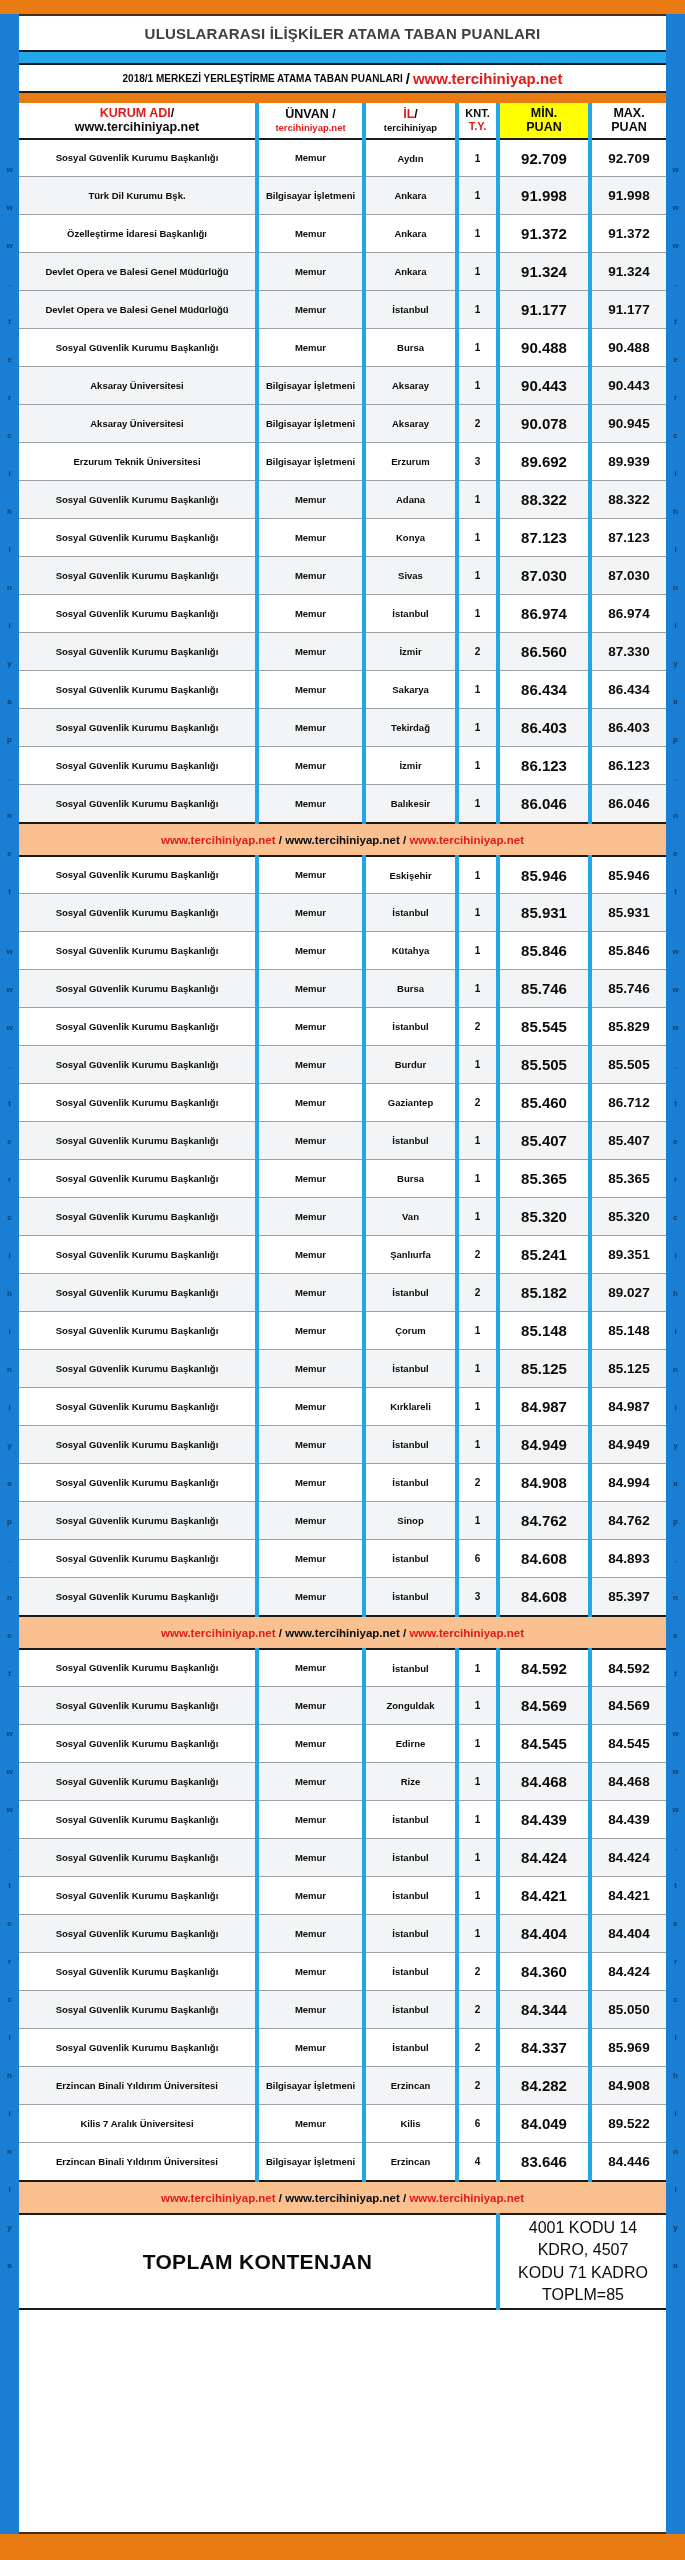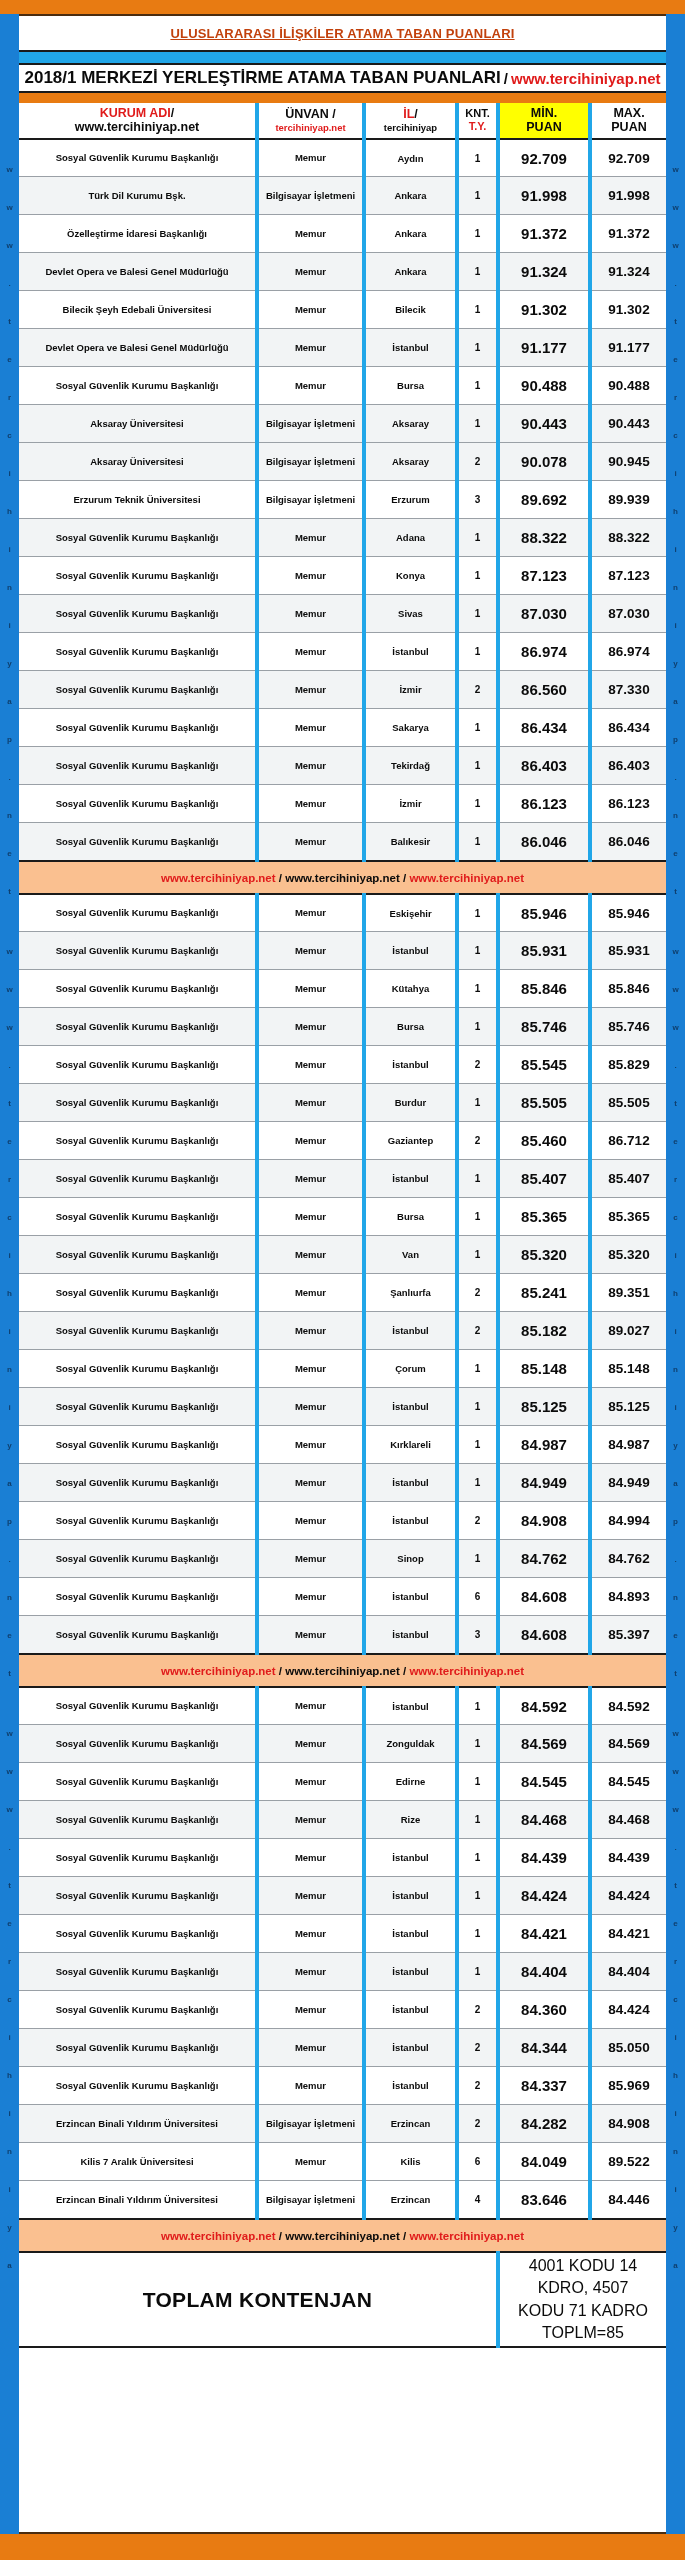--- a/index.html
+++ b/index.html
@@ -54,38 +54,37 @@
   .title-row {
     height: 36px;
     display: flex;
     align-items: center;
     justify-content: center;
     background: #ffffff;
     border-bottom: 2px solid #1a1a1a;
     flex: none;
   }
   .title-row .t {
-    font-size: 13px;
+    font-size: 15px;
     font-weight: bold;
-    color: #c2410c;
+    color: #404040;
     letter-spacing: .2px;
-    text-decoration: underline;
   }
   .cyan-bar { height: 11px; background: #21a6e8; flex: none; }
   .subtitle-row {
     height: 30px;
     display: flex;
     align-items: center;
     justify-content: center;
     background: #ffffff;
     border-top: 2px solid #1a1a1a;
     border-bottom: 2px solid #1a1a1a;
     flex: none;
   }
-  .subtitle-row .s1 { font-size: 17px; font-weight: bold; color: #0b0b0b; }
+  .subtitle-row .s1 { font-size: 10px; font-weight: bold; color: #0b0b0b; }
   .subtitle-row .sl { font-size: 15px; font-weight: bold; color: #0b0b0b; margin: 0 3px; }
   .subtitle-row .s2 { font-size: 15px; font-weight: bold; color: #e01b1b; }
   .orange-bar { height: 10px; background: #e87b12; flex: none; }
 
   
   table.grid {
     width: 100%;
     border-collapse: collapse;
     table-layout: fixed;
     flex: none;
@@ -308,28 +307,20 @@
               <td class="maxp">91.372</td>
             </tr>
             <tr class="data alt">
               <td class="kurum">Devlet Opera ve Balesi Genel Müdürlüğü</td>
               <td class="unvan">Memur</td>
               <td class="il">Ankara</td>
               <td class="knt">1</td>
               <td class="minp">91.324</td>
               <td class="maxp">91.324</td>
             </tr>
-            <tr class="data">
-              <td class="kurum">Bilecik Şeyh Edebali Üniversitesi</td>
-              <td class="unvan">Memur</td>
-              <td class="il">Bilecik</td>
-              <td class="knt">1</td>
-              <td class="minp">91.302</td>
-              <td class="maxp">91.302</td>
-            </tr>
             <tr class="data alt">
               <td class="kurum">Devlet Opera ve Balesi Genel Müdürlüğü</td>
               <td class="unvan">Memur</td>
               <td class="il">İstanbul</td>
               <td class="knt">1</td>
               <td class="minp">91.177</td>
               <td class="maxp">91.177</td>
             </tr>
             <tr class="data">
               <td class="kurum">Sosyal Güvenlik Kurumu Başkanlığı</td>

